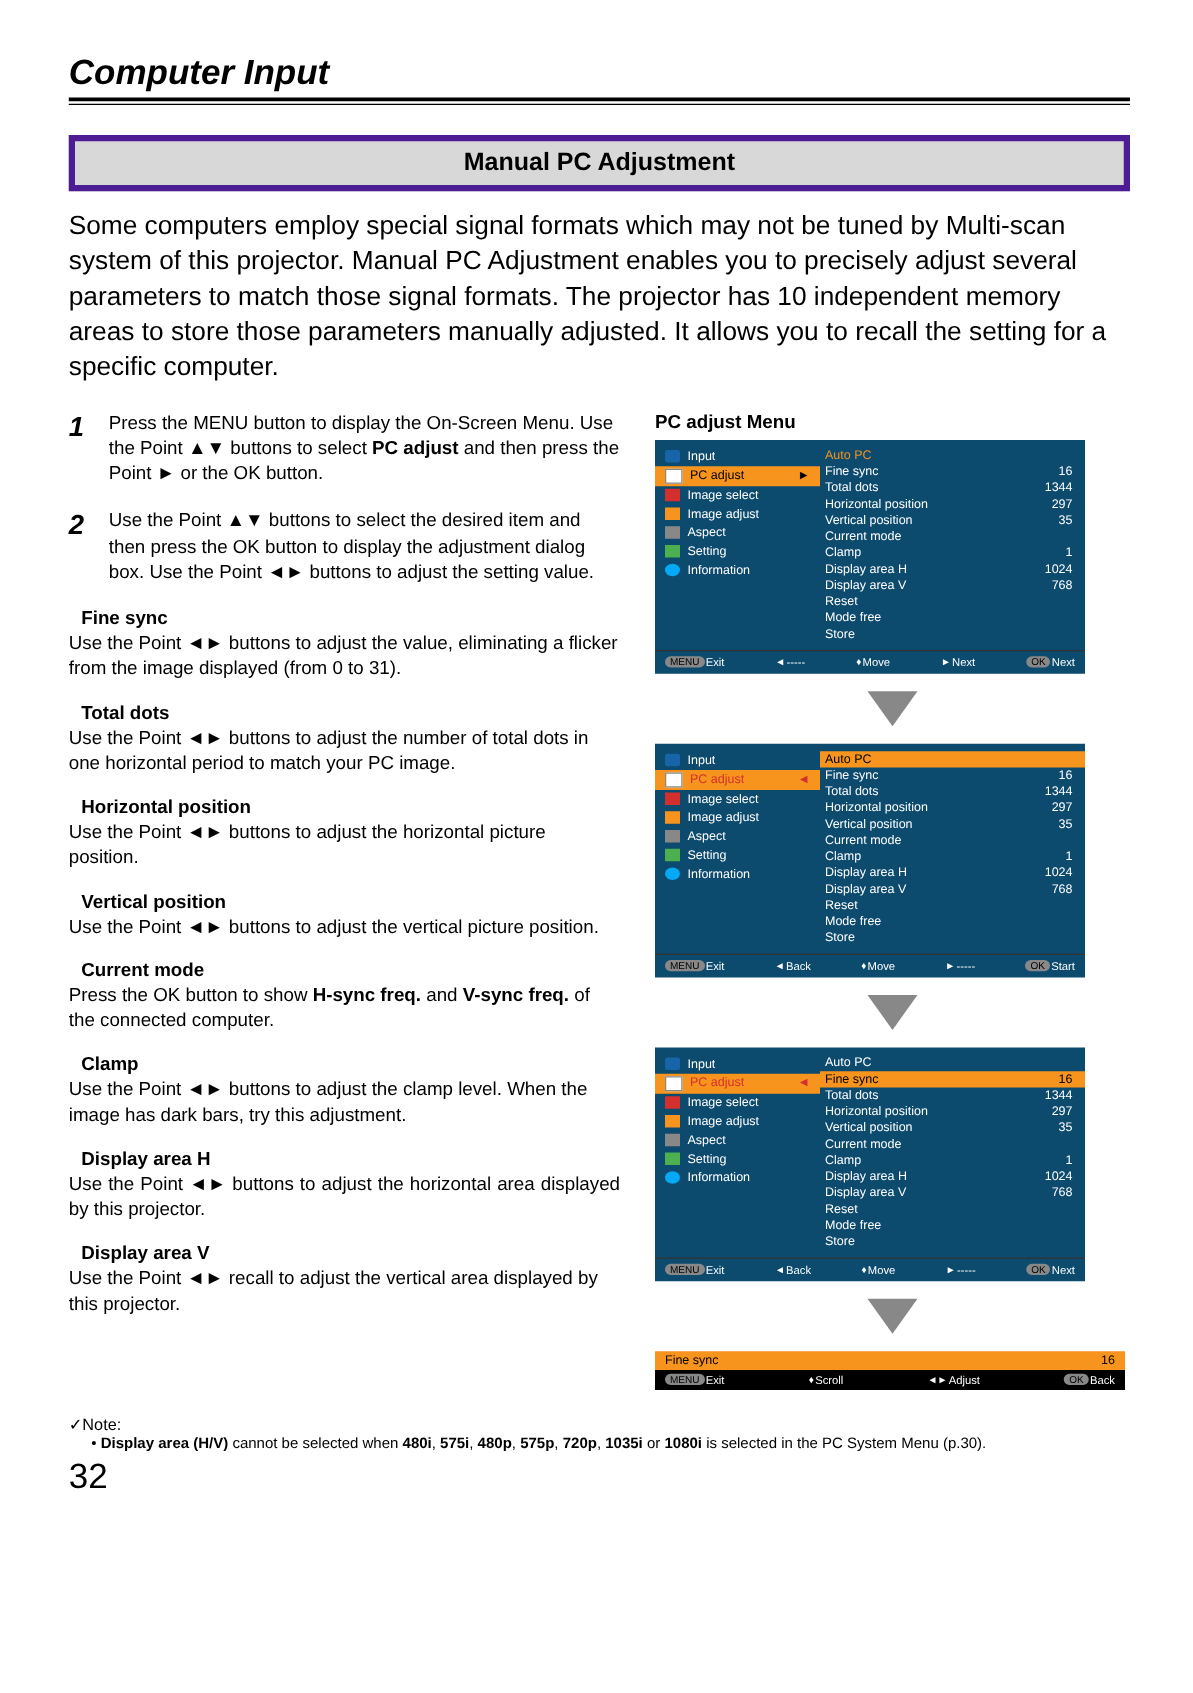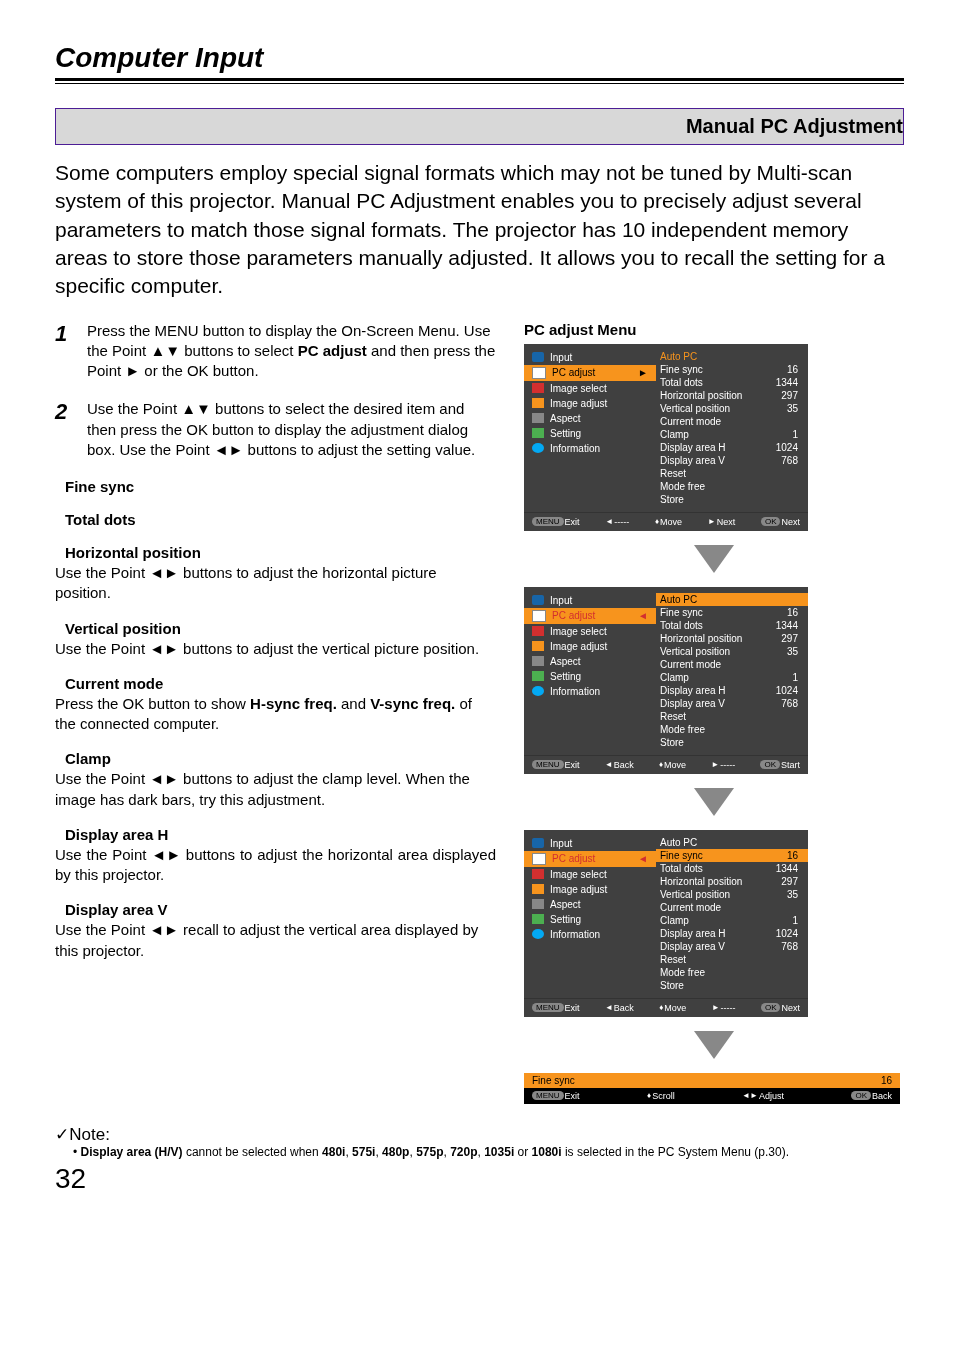--- a/index.html
+++ b/index.html
@@ -1,31 +1,31 @@
 <!DOCTYPE html>
 <html><head>
 <meta charset="utf-8">
 <style>
 body{margin:0;padding:0;background:#fff;font-family:Arial,Helvetica,sans-serif;color:#000;width:954px}
 .page{padding:30px 50px 20px 55px}
 .title{font-size:28px;font-weight:bold;font-style:italic;font-family:Arial,sans-serif;margin:12px 0 4px 0}
 .hr1{border:none;border-top:3px solid #000;margin:0 0 2px 0}
 .hr2{border:none;border-top:1px solid #000;margin:0 0 24px 0}
-.subheader{background:#d8d8d8;border:1px solid #4c1d95;text-align:right;font-size:20px;font-weight:bold;padding:6px 0;margin:0 0 14px 0}
+.subheader{background:#d8d8d8;border:5px solid #4c1d95;text-align:center;font-size:20px;font-weight:bold;padding:6px 0;margin:0 0 14px 0}
 .intro{font-size:21px;line-height:1.35;margin:0 0 20px 0}
 .cols{display:flex;gap:28px}
 .left{flex:1}
 .right{width:380px}
 .step{display:flex;gap:14px;margin-bottom:18px}
 .stepnum{font-size:22px;font-weight:bold;font-style:italic;min-width:18px}
 .steptxt{font-size:15px;line-height:1.35}
 .h3{font-weight:bold;font-size:15px;margin:16px 0 2px 10px}
 .p{font-size:15px;line-height:1.35;margin:0 0 10px 0}
 .mtitle{font-weight:bold;font-size:15px;margin:0 0 6px 0}
-.menu{background:#404040;color:#fff;font-size:10px;width:284px}
+.menu{background:#0c4a6e;color:#fff;font-size:10px;width:344px}
 .menu-body{display:flex}
 .side{width:132px;padding:6px 0}
 .sitem{display:flex;align-items:center;gap:6px;padding:2px 8px}
 .sitem.sel{background:#f7941d;color:#000}
 .sitem.sel2{background:#f7941d;color:#d32f2f}
 .ico{width:12px;height:10px;display:inline-block}
 .ico-in{background:#1765a8;border-radius:2px}
 .ico-pc{background:#fff;border:1px solid #888}
 .ico-is{background:#d32f2f}
 .ico-ia{background:#f7941d}
@@ -35,21 +35,21 @@
 .vals{flex:1;padding:6px 10px 6px 4px}
 .vrow{display:flex;justify-content:space-between;padding:1px 0}
 .vrow.hl{background:#f7941d;color:#000;margin:0 -10px 0 -4px;padding:1px 10px 1px 4px}
 .menu-foot{display:flex;justify-content:space-between;padding:4px 8px;border-top:1px solid #333;font-size:9px;align-items:center}
 .mf{display:flex;align-items:center;gap:1px}
 .key{background:#888;color:#000;border-radius:6px;padding:0 4px;font-size:8px}
 .arrow{width:0;height:0;border-left:20px solid transparent;border-right:20px solid transparent;border-top:28px solid #888;margin:14px auto}
 .bar{background:#f7941d;color:#000;font-size:10px;width:360px;display:flex;justify-content:space-between;padding:2px 8px}
 .bar2{background:#000;color:#fff;font-size:9px;width:360px;display:flex;justify-content:space-between;padding:3px 8px}
 .note{font-size:12px;margin-top:20px}
-.noteh{font-size:17px}
+.noteh{font-size:13px}
 .pagenum{font-size:28px;margin-top:4px}
 .tri{font-size:8px}
 .red{color:#d32f2f}
 </style>
 </head>
 <body>
 
 <div class="page">
 <h1 class="title">Computer Input</h1>
 <hr class="hr1">
@@ -64,22 +64,24 @@
 <div class="stepnum">1</div>
 <div class="steptxt"><span>Press the MENU button to display the On-Screen Menu. Use the Point ▲▼ buttons to select </span><b>PC adjust</b><span>  and then press the Point ► or the OK button.</span></div>
 </div>
 
 <div class="step">
 <div class="stepnum">2</div>
 <div class="steptxt">Use the Point ▲▼ buttons to select  the desired item and then press the OK button to display the adjustment dialog box. Use the Point ◄► buttons to adjust the setting value.</div>
 </div>
 
 <div class="h3">Fine sync</div>
+<p class="p">Use the Point ◄► buttons to adjust the value, eliminating a flicker from the image displayed (from 0 to 31).</p>
 
 <div class="h3">Total dots</div>
+<p class="p">Use the Point ◄► buttons to adjust the number of total dots in one horizontal period to match your PC image.</p>
 
 <div class="h3">Horizontal position</div>
 <p class="p">Use the Point ◄► buttons to adjust the horizontal picture position.</p>
 
 <div class="h3">Vertical position</div>
 <p class="p">Use the Point ◄► buttons to adjust the vertical picture position.</p>
 
 <div class="h3">Current mode</div>
 <p class="p"><span>Press the OK button to show </span><b>H-sync freq.</b><span> and </span><b>V-sync freq.</b><span> of the connected computer.</span></p>
 

